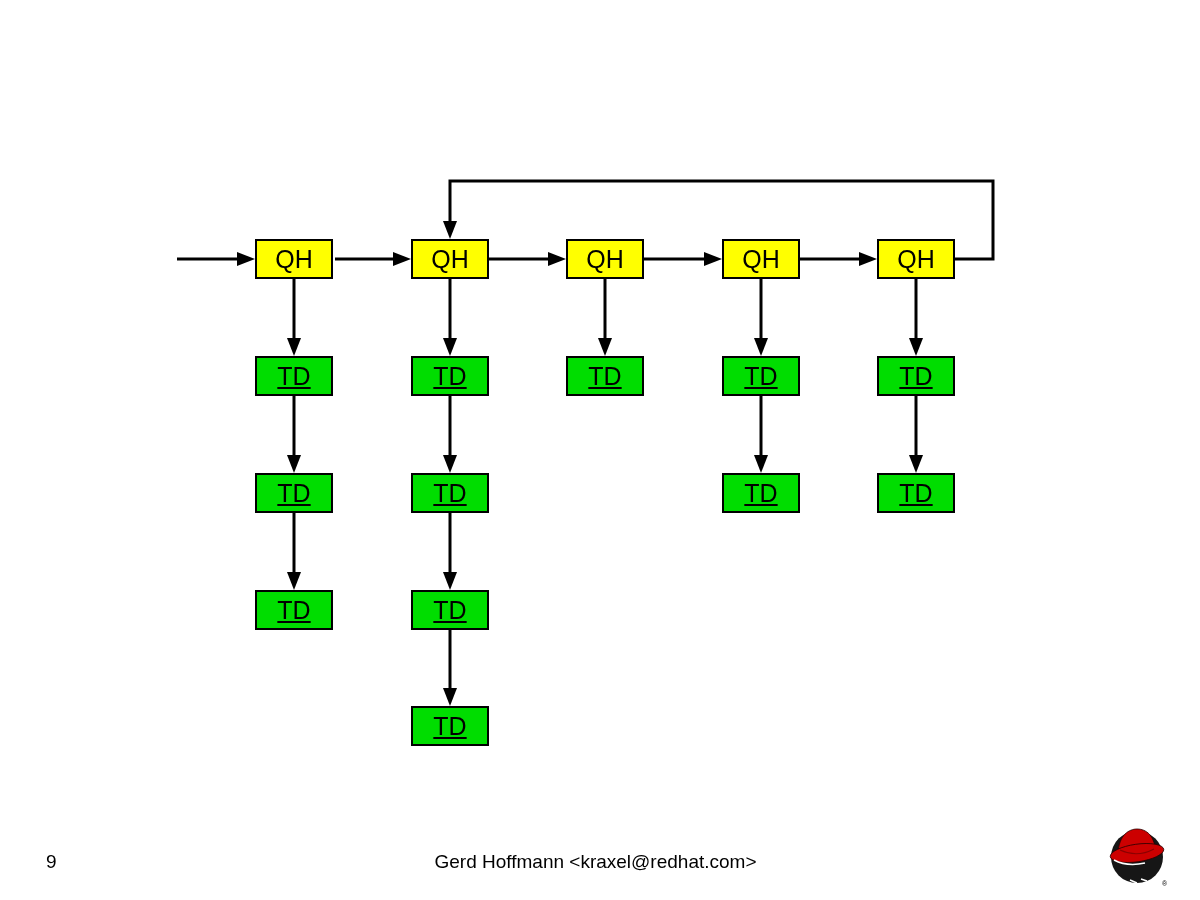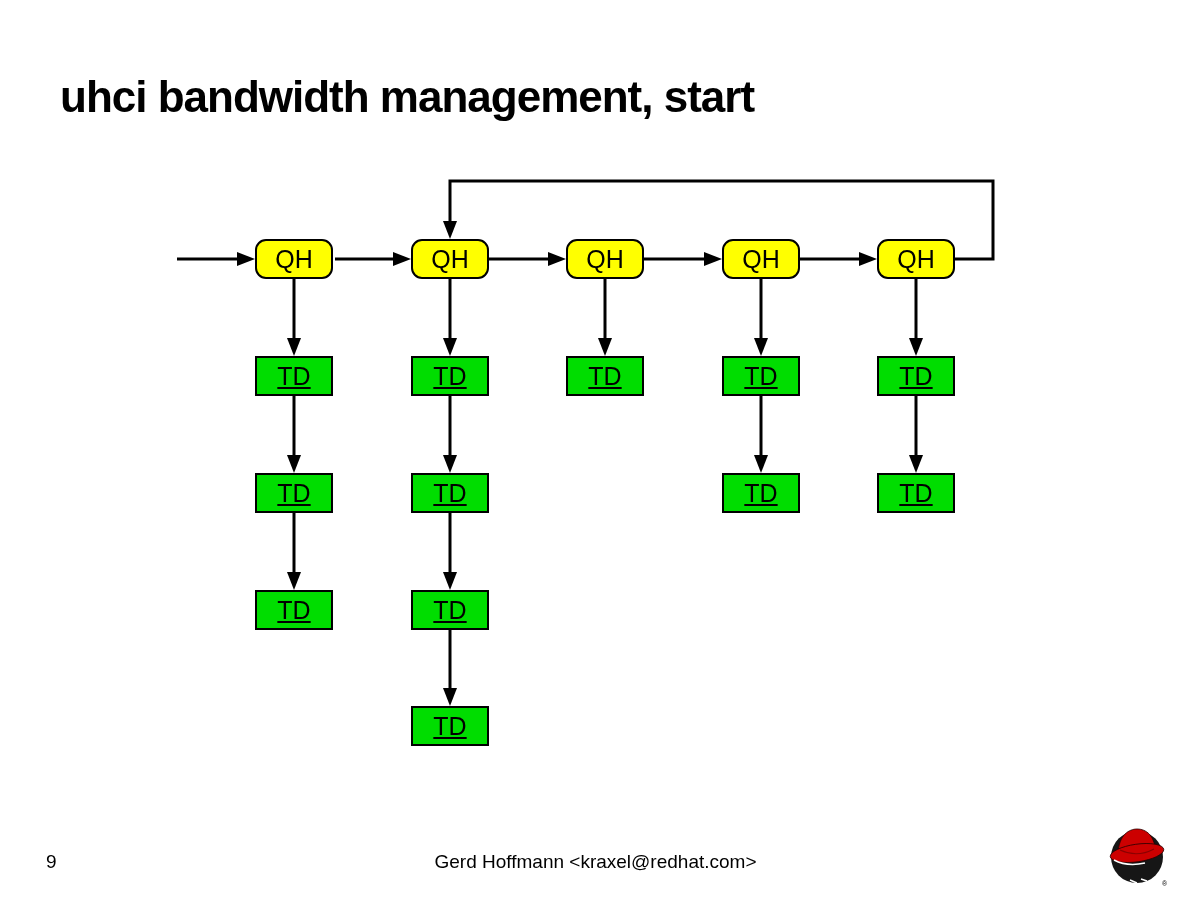--- a/index.html
+++ b/index.html
@@ -15,41 +15,40 @@
   }
   .diagram-svg{position:absolute; left:0; top:0;}
   .ln{stroke:var(--line,#000); stroke-width:3; fill:none;}
   .ah{fill:var(--line,#000); stroke:none;}
   .box{
     position:absolute; width:78px; height:40px; box-sizing:border-box;
     border:2px solid var(--line,#000);
     display:flex; align-items:center; justify-content:center;
     font-size:25px; line-height:1; color:var(--text,#000);
   }
-  .qh{background:var(--qh-fill,#ffff00);border-radius:11px;}
+  .qh{background:var(--qh-fill,#ffff00);}
   .td{background:var(--td-fill,#00dd00);text-decoration:underline;}
   .page-number{
     position:absolute; left:46px; top:851px;
     font-size:19px; color:var(--text,#000);
   }
   .footer-center{
     position:absolute; left:0; top:851px; width:1103px;
     text-align:center; font-size:19px; font-weight:normal;
     color:var(--text,#000);
     padding-left:44px;
   }
   .logo{position:absolute; left:1108px; top:824px;}
   .hat{fill:var(--redhat-red,#cc0000);}
 </style>
 </head>
 <body>
 
 <div class="slide">
 
-  <h1 class="title">uhci bandwidth management, start</h1>
 
   <svg class="diagram-svg" width="1200" height="900" viewBox="0 0 1200 900">
 
     <g>
       <line class="ln" x1="177" y1="259" x2="241" y2="259"></line>
       <polygon class="ah" points="255,259 237,252 237,266"></polygon>
     </g>
 
     <g>
       <line class="ln" x1="335" y1="259" x2="397" y2="259"></line>

